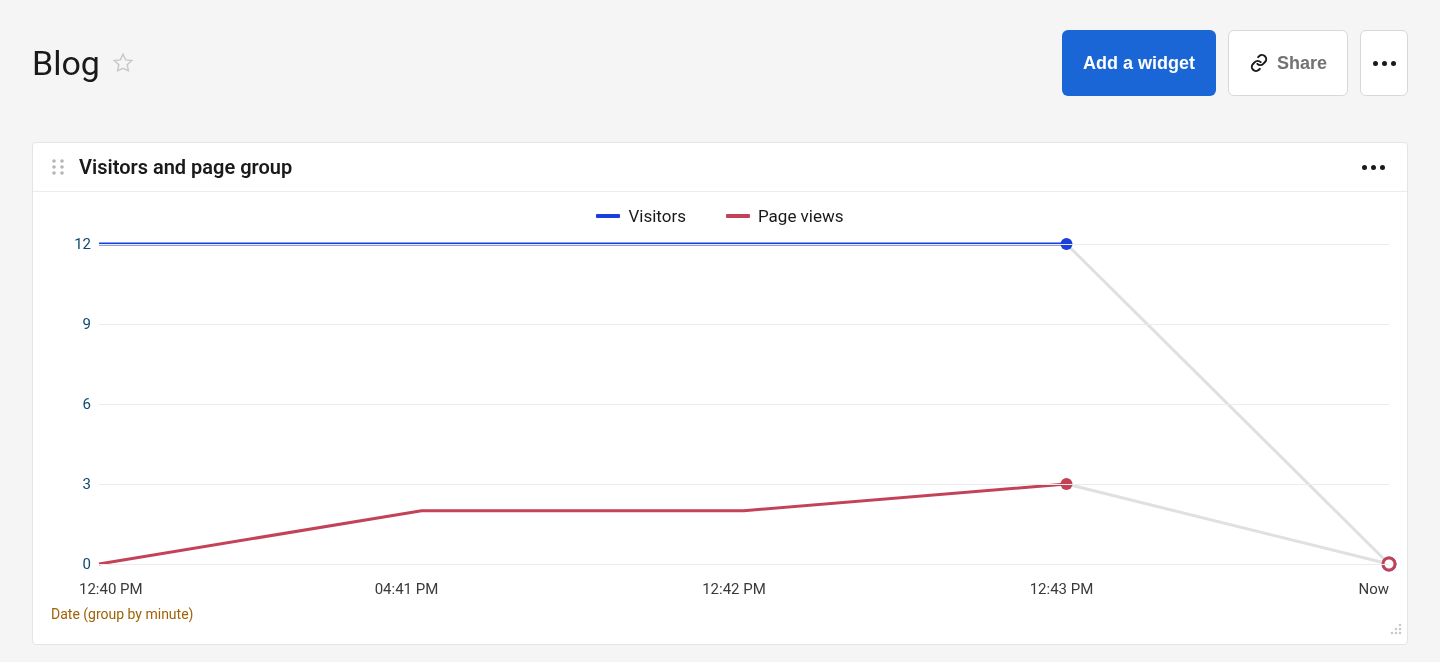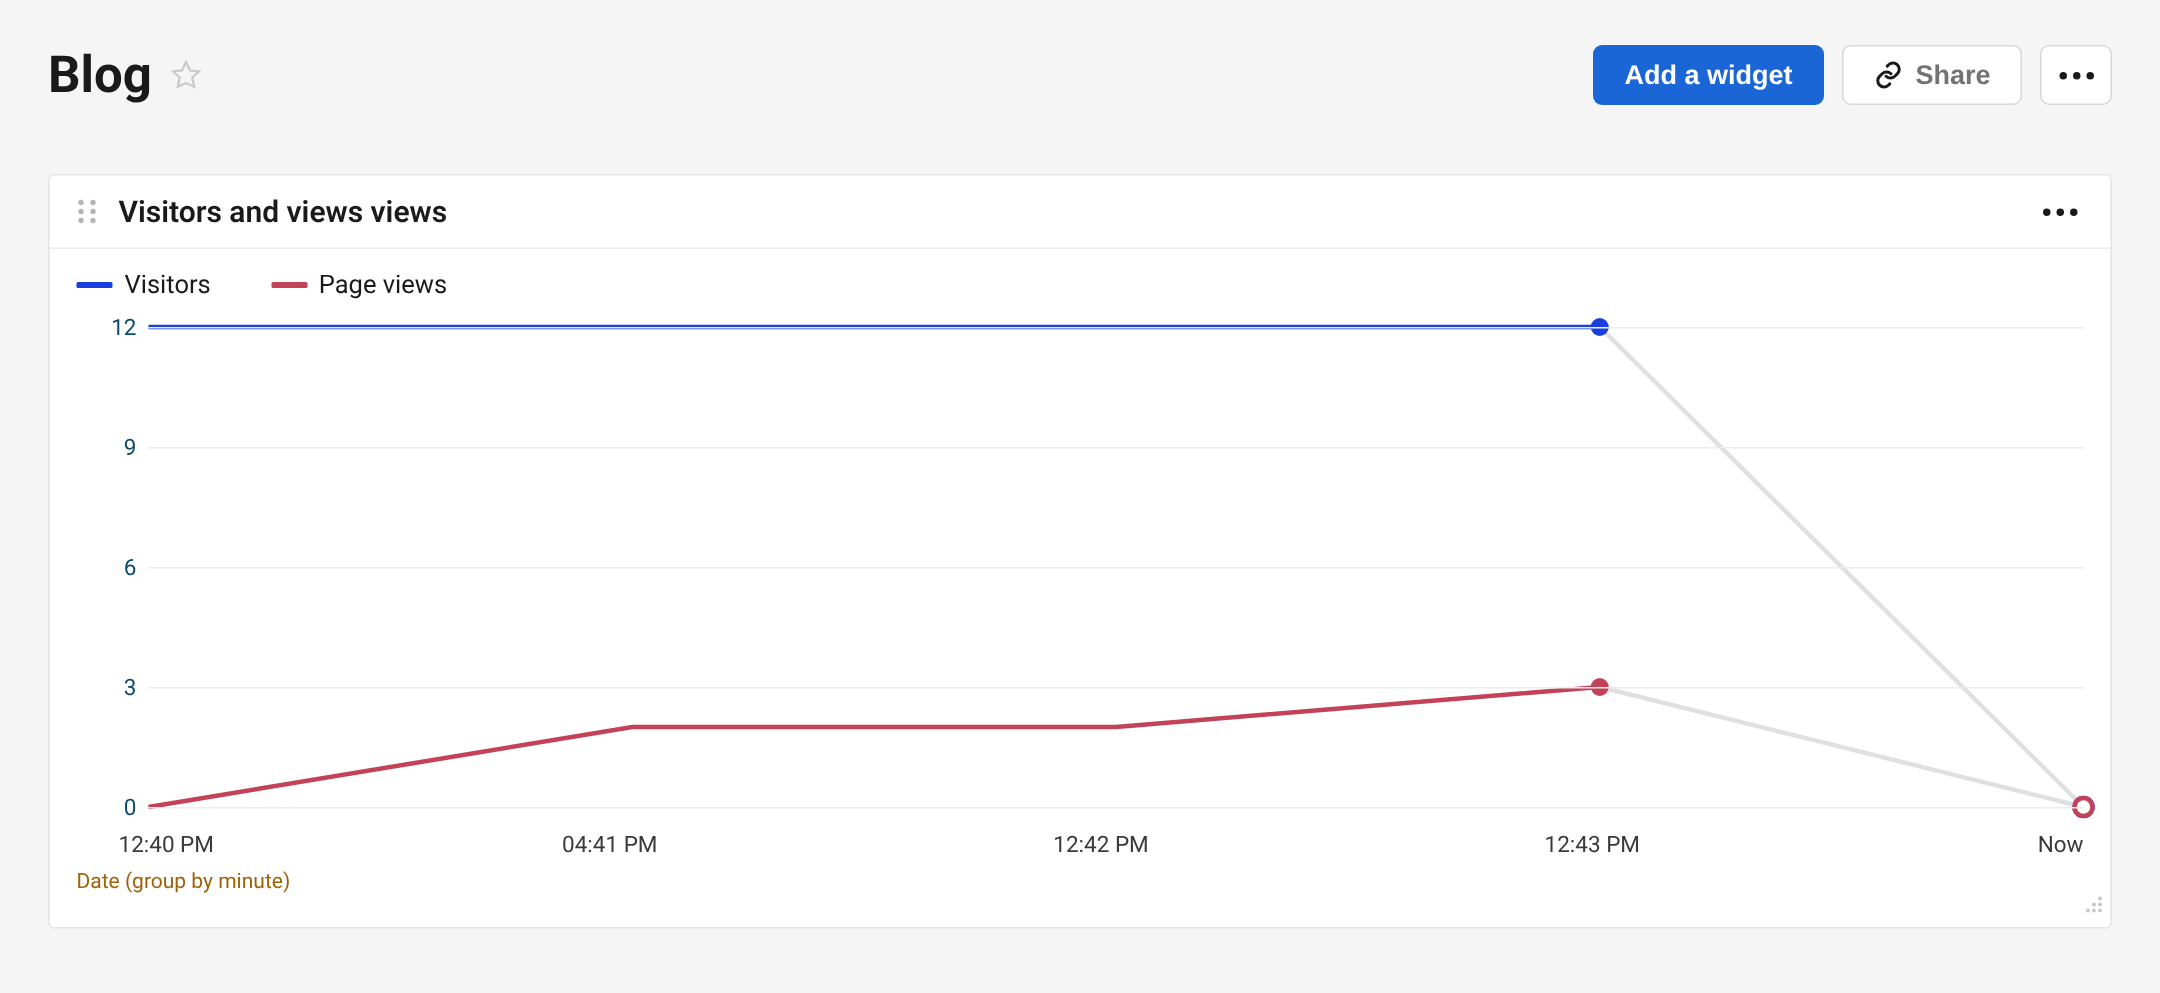--- a/index.html
+++ b/index.html
@@ -16,34 +16,34 @@
       justify-content: space-between;
       padding: 30px 32px 18px 32px;
     }
     .title-wrap {
       display: flex;
       align-items: center;
       gap: 12px;
     }
     .page-title {
       font-size: 34px;
-      font-weight: 700;
+      font-weight: 400;
       color: #1a1a1a;
     }
     .star-icon {
       color: #c9c9c9;
       display: inline-flex;
     }
     .actions {
       display: flex;
       align-items: center;
       gap: 12px;
     }
     .btn {
-      height: 40px;
+      height: 66px;
       border-radius: 6px;
       font-size: 18px;
       font-weight: 600;
       display: inline-flex;
       align-items: center;
       justify-content: center;
       gap: 8px;
       cursor: pointer;
       border: 1px solid transparent;
       padding: 0 20px;
@@ -96,20 +96,21 @@
       font-weight: 600;
       color: #1a1a1a;
     }
     .card-body {
       position: relative;
       padding: 14px 18px 22px 18px;
     }
     .legend-row {
       display: flex;
       align-items: center;
+      justify-content: center;
       gap: 40px;
       margin-bottom: 8px;
       font-size: 17px;
       color: #1a1a1a;
     }
     .legend-item {
       display: flex;
       align-items: center;
       gap: 8px;
     }
@@ -215,21 +216,21 @@
       <span class="drag-handle">
         <svg width="14" height="18" viewBox="0 0 14 18">
           <circle cx="3" cy="3" r="1.8" fill="currentColor"></circle>
             <circle cx="11" cy="3" r="1.8" fill="currentColor"></circle>
           <circle cx="3" cy="9" r="1.8" fill="currentColor"></circle>
             <circle cx="11" cy="9" r="1.8" fill="currentColor"></circle>
           <circle cx="3" cy="15" r="1.8" fill="currentColor"></circle>
             <circle cx="11" cy="15" r="1.8" fill="currentColor"></circle>
         </svg>
       </span>
-      <div class="card-title">Visitors and views views</div>
+      <div class="card-title">Visitors and page group</div>
     </div>
     <button class="btn btn-icon-only" style="border:none;background:transparent;height:auto;width:auto;padding:4px;">
       <span class="more-dots">
           <span></span>
           <span></span>
           <span></span>
         </span>
     </button>
   </div>
 

